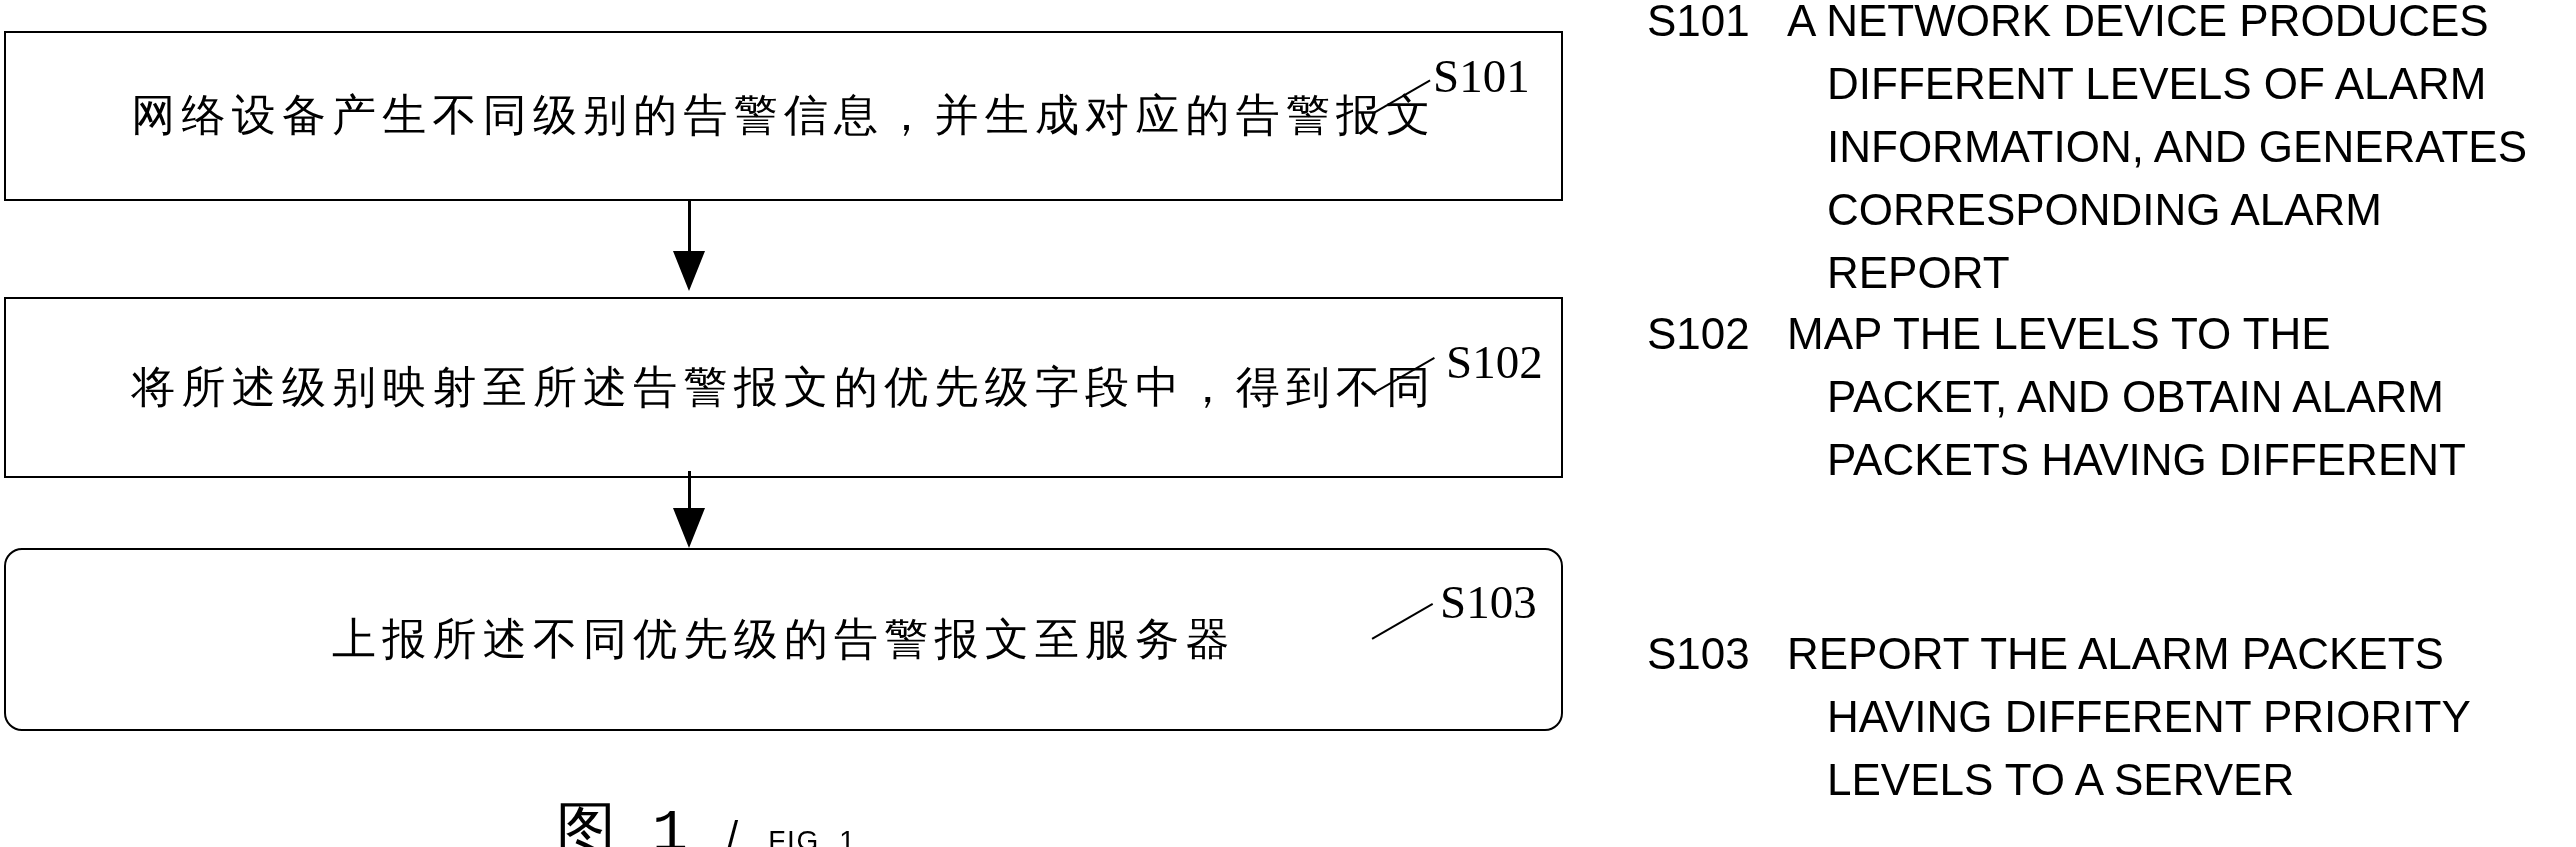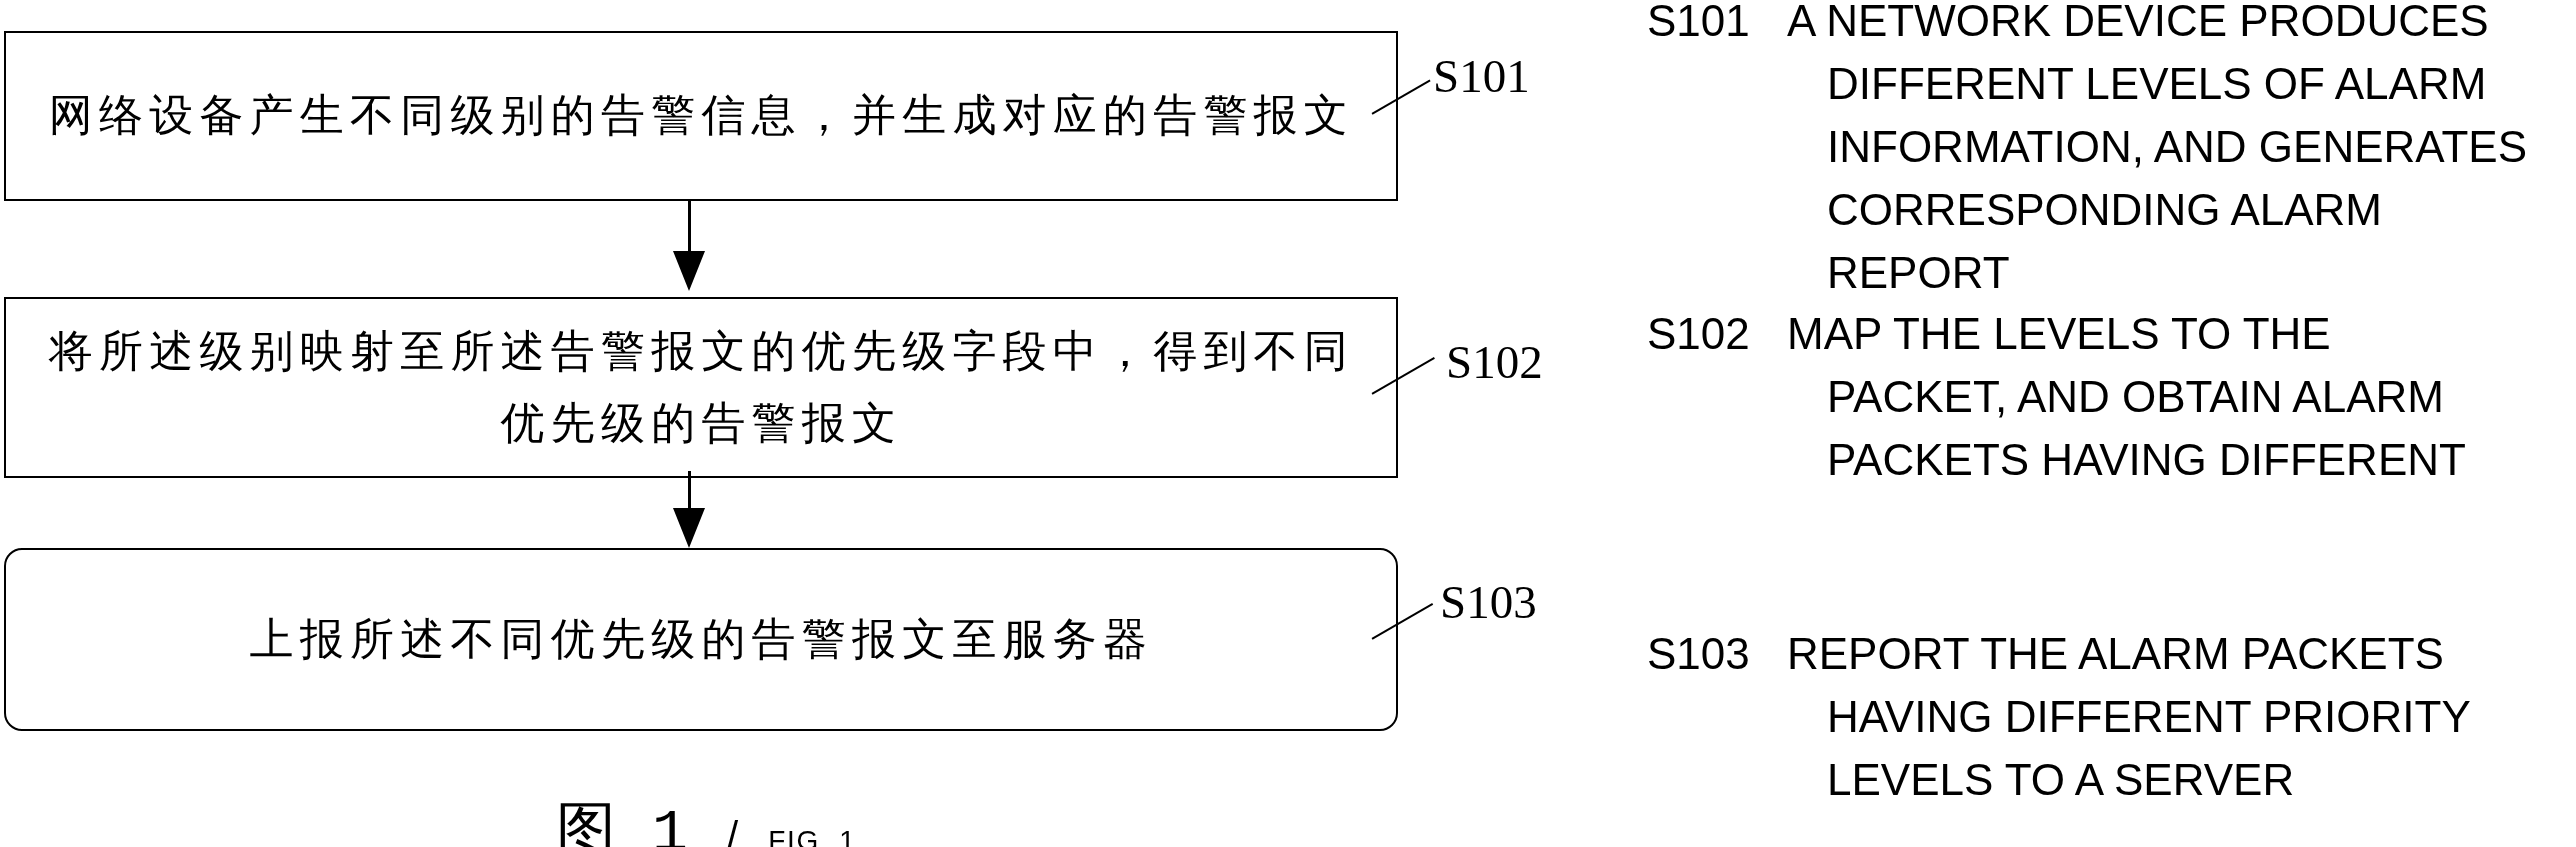--- a/index.html
+++ b/index.html
@@ -5,21 +5,21 @@
   html,body{margin:0;padding:0;background:#ffffff;}
   #page{
     position:relative;
     width:2576px;height:848px;
     background:#ffffff;color:#000000;
     overflow:hidden;
     font-family:"Liberation Serif","DejaVu Serif",serif;
   }
   
   .step-box{
-    position:absolute;left:4.4px;width:1394px;
+    position:absolute;left:4.4px;width:1559px;
     box-sizing:border-box;border:2.6px solid #000;
     display:flex;flex-direction:column;justify-content:center;align-items:center;
     font-size:44px;letter-spacing:6.2px;line-height:72px;
     text-align:center;white-space:nowrap;
   }
   #box-s101{top:31px;height:170px;}
   #box-s102{top:290px;height:181px;margin-top:7px;}
   #box-s103{top:548px;height:183px;border-radius:18px;}
   
   .arrow-shaft{position:absolute;left:688px;width:2.6px;background:#000;}
@@ -74,21 +74,20 @@
 
   <div class="step-box" id="box-s101">
     <div>网络设备产生不同级别的告警信息，并生成对应的告警报文</div>
   </div>
 
   <div class="arrow-shaft" id="arrow1-shaft"></div>
   <div class="arrow-head" id="arrow1-head"></div>
 
   <div class="step-box" id="box-s102">
     <div>将所述级别映射至所述告警报文的优先级字段中，得到不同</div>
-    <div>优先级的告警报文</div>
   </div>
 
   <div class="arrow-shaft" id="arrow2-shaft"></div>
   <div class="arrow-head" id="arrow2-head"></div>
 
   <div class="step-box" id="box-s103">
     <div>上报所述不同优先级的告警报文至服务器</div>
   </div>
 
   <div class="leader" id="leader-s101"></div>

